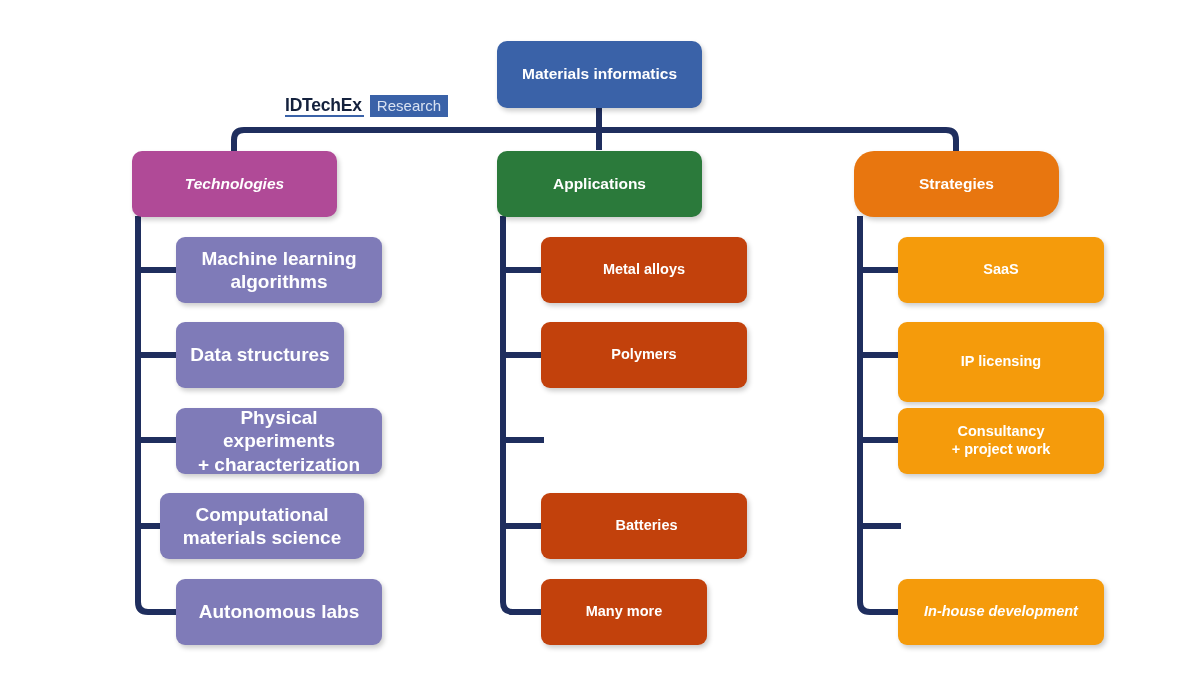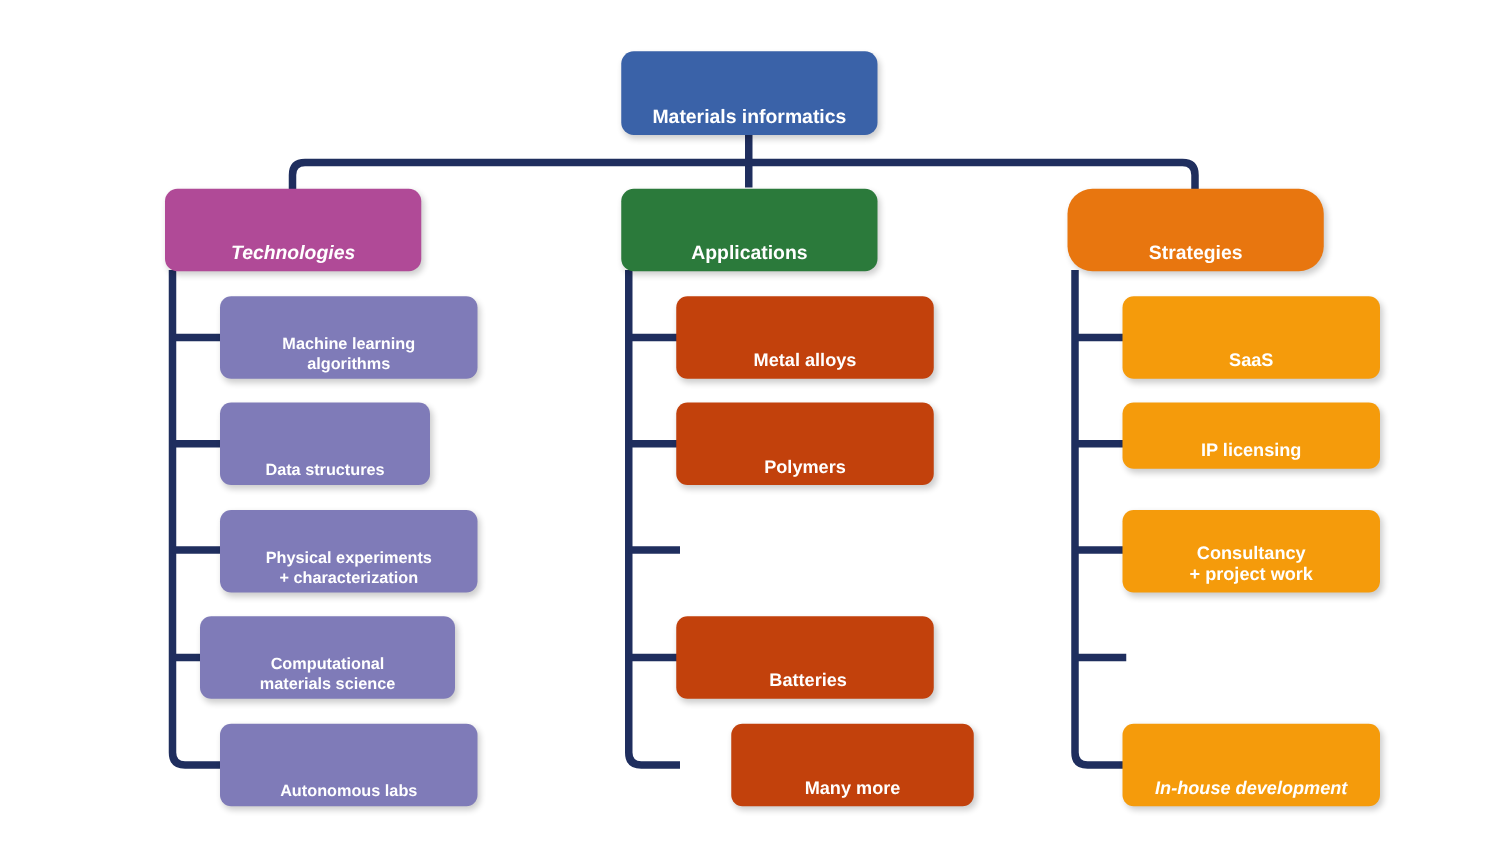--- a/index.html
+++ b/index.html
@@ -33,21 +33,21 @@
     stroke: #1F2E5E;
     stroke-width: 6;
     stroke-linecap: butt;
   }
 
   
   .node {
     position: absolute;
     box-sizing: border-box;
     display: flex;
-    align-items: flex-end;
+    align-items: center;
     justify-content: center;
     text-align: center;
     color: #ffffff;
     font-weight: bold;
     line-height: 1.22;
     border-radius: 9px;
     box-shadow: 2px 3px 5px rgba(0,0,0,0.20);
     padding: 4px 8px;
     white-space: pre-line;
   }
@@ -68,21 +68,21 @@
     font-size: 15.5px;
     border-radius: 10px;
   }
   .node.cat-strategies {
     background: #E8760F;
     font-size: 15.5px;
     border-radius: 20px;
   }
   .node.leaf-technologies {
     background: #7F7BB8;
-    font-size: 13px;
+    font-size: 19px;
   }
   .node.leaf-applications {
     background: #c2410c;
     font-size: 14.5px;
   }
   .node.leaf-strategies {
     background: #F59B0B;
     font-size: 14.5px;
   }
 
@@ -137,20 +137,24 @@
     <line x1="503" y1="440" x2="544" y2="440"></line>
     <line x1="503" y1="526" x2="544" y2="526"></line>
 
     <path d="M 860 216 L 860 602 Q 860 612 870 612 L 901 612"></path>
     <line x1="860" y1="270" x2="901" y2="270"></line>
     <line x1="860" y1="355" x2="901" y2="355"></line>
     <line x1="860" y1="440" x2="901" y2="440"></line>
     <line x1="860" y1="526" x2="901" y2="526"></line>
   </svg>
 
+  <div id="logo">
+    <span class="wordmark">IDTechEx</span>
+    <span class="research">Research</span>
+  </div>
 
   <div class="node root" style="left:497px; top:41px; width:205px; height:67px;">
     <span>Materials informatics</span>
   </div>
 
   <div class="node cat-technologies" style="left:132px; top:151px; width:205px; height:66px;">
     <span>Technologies</span>
   </div>
 
   <div class="node leaf-technologies" style="left:176px; top:237px; width:206px; height:66px;">
@@ -178,32 +182,32 @@
 
   <div class="node leaf-applications" style="left:541px; top:237px; width:206px; height:66px;">
     <span>Metal alloys</span>
   </div>
   <div class="node leaf-applications" style="left:541px; top:322px; width:206px; height:66px;">
     <span>Polymers</span>
   </div>
   <div class="node leaf-applications" style="left:541px; top:493px; width:206px; height:66px;padding-left:13px;">
     <span>Batteries</span>
   </div>
-  <div class="node leaf-applications" style="left:541px; top:579px; width:194px; height:66px;margin-left:44px;">
+  <div class="node leaf-applications" style="left:541px; top:579px; width:166px; height:66px;">
     <span>Many more</span>
   </div>
 
   <div class="node cat-strategies" style="left:854px; top:151px; width:205px; height:66px;">
     <span>Strategies</span>
   </div>
 
   <div class="node leaf-strategies" style="left:898px; top:237px; width:206px; height:66px;">
     <span>SaaS</span>
   </div>
-  <div class="node leaf-strategies" style="left:898px; top:322px; width:206px; height:53px;">
+  <div class="node leaf-strategies" style="left:898px; top:322px; width:206px; height:80px;">
     <span>IP licensing</span>
   </div>
   <div class="node leaf-strategies" style="left:898px; top:408px; width:206px; height:66px;">
     <span>Consultancy
 + project work</span>
   </div>
   <div class="node leaf-strategies" style="left:898px; top:579px; width:206px; height:66px;font-style:italic;">
     <span>In-house development</span>
   </div>
 

